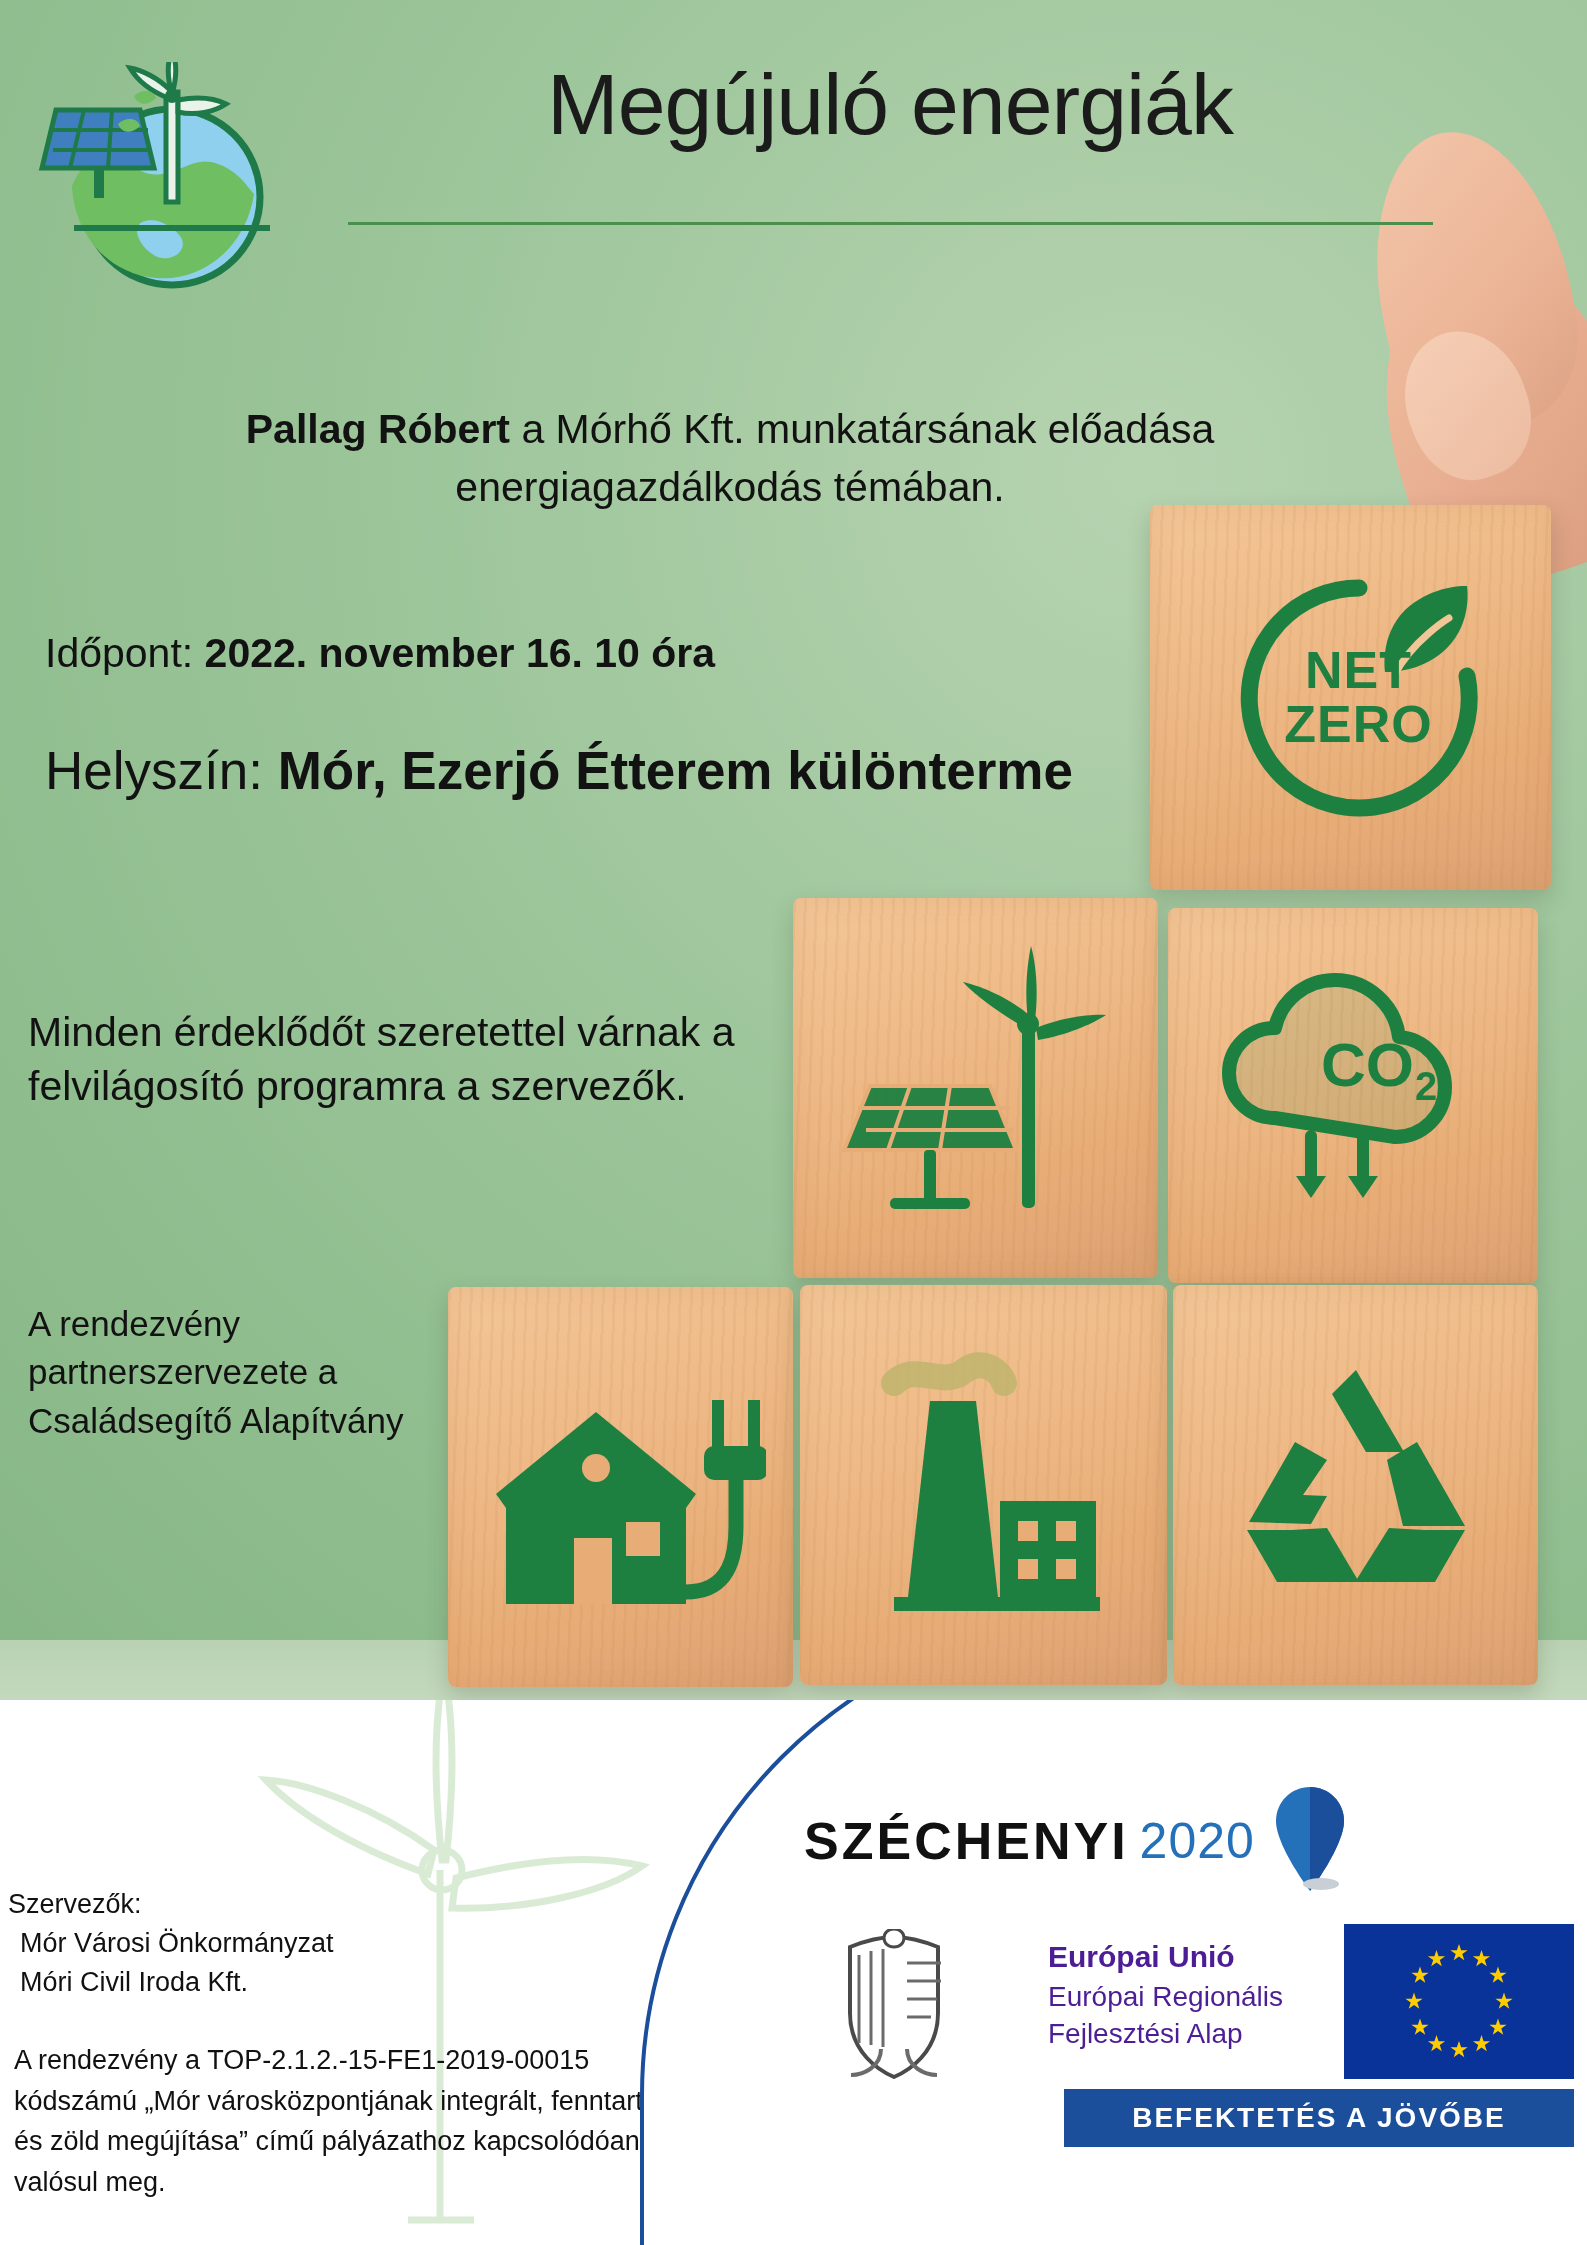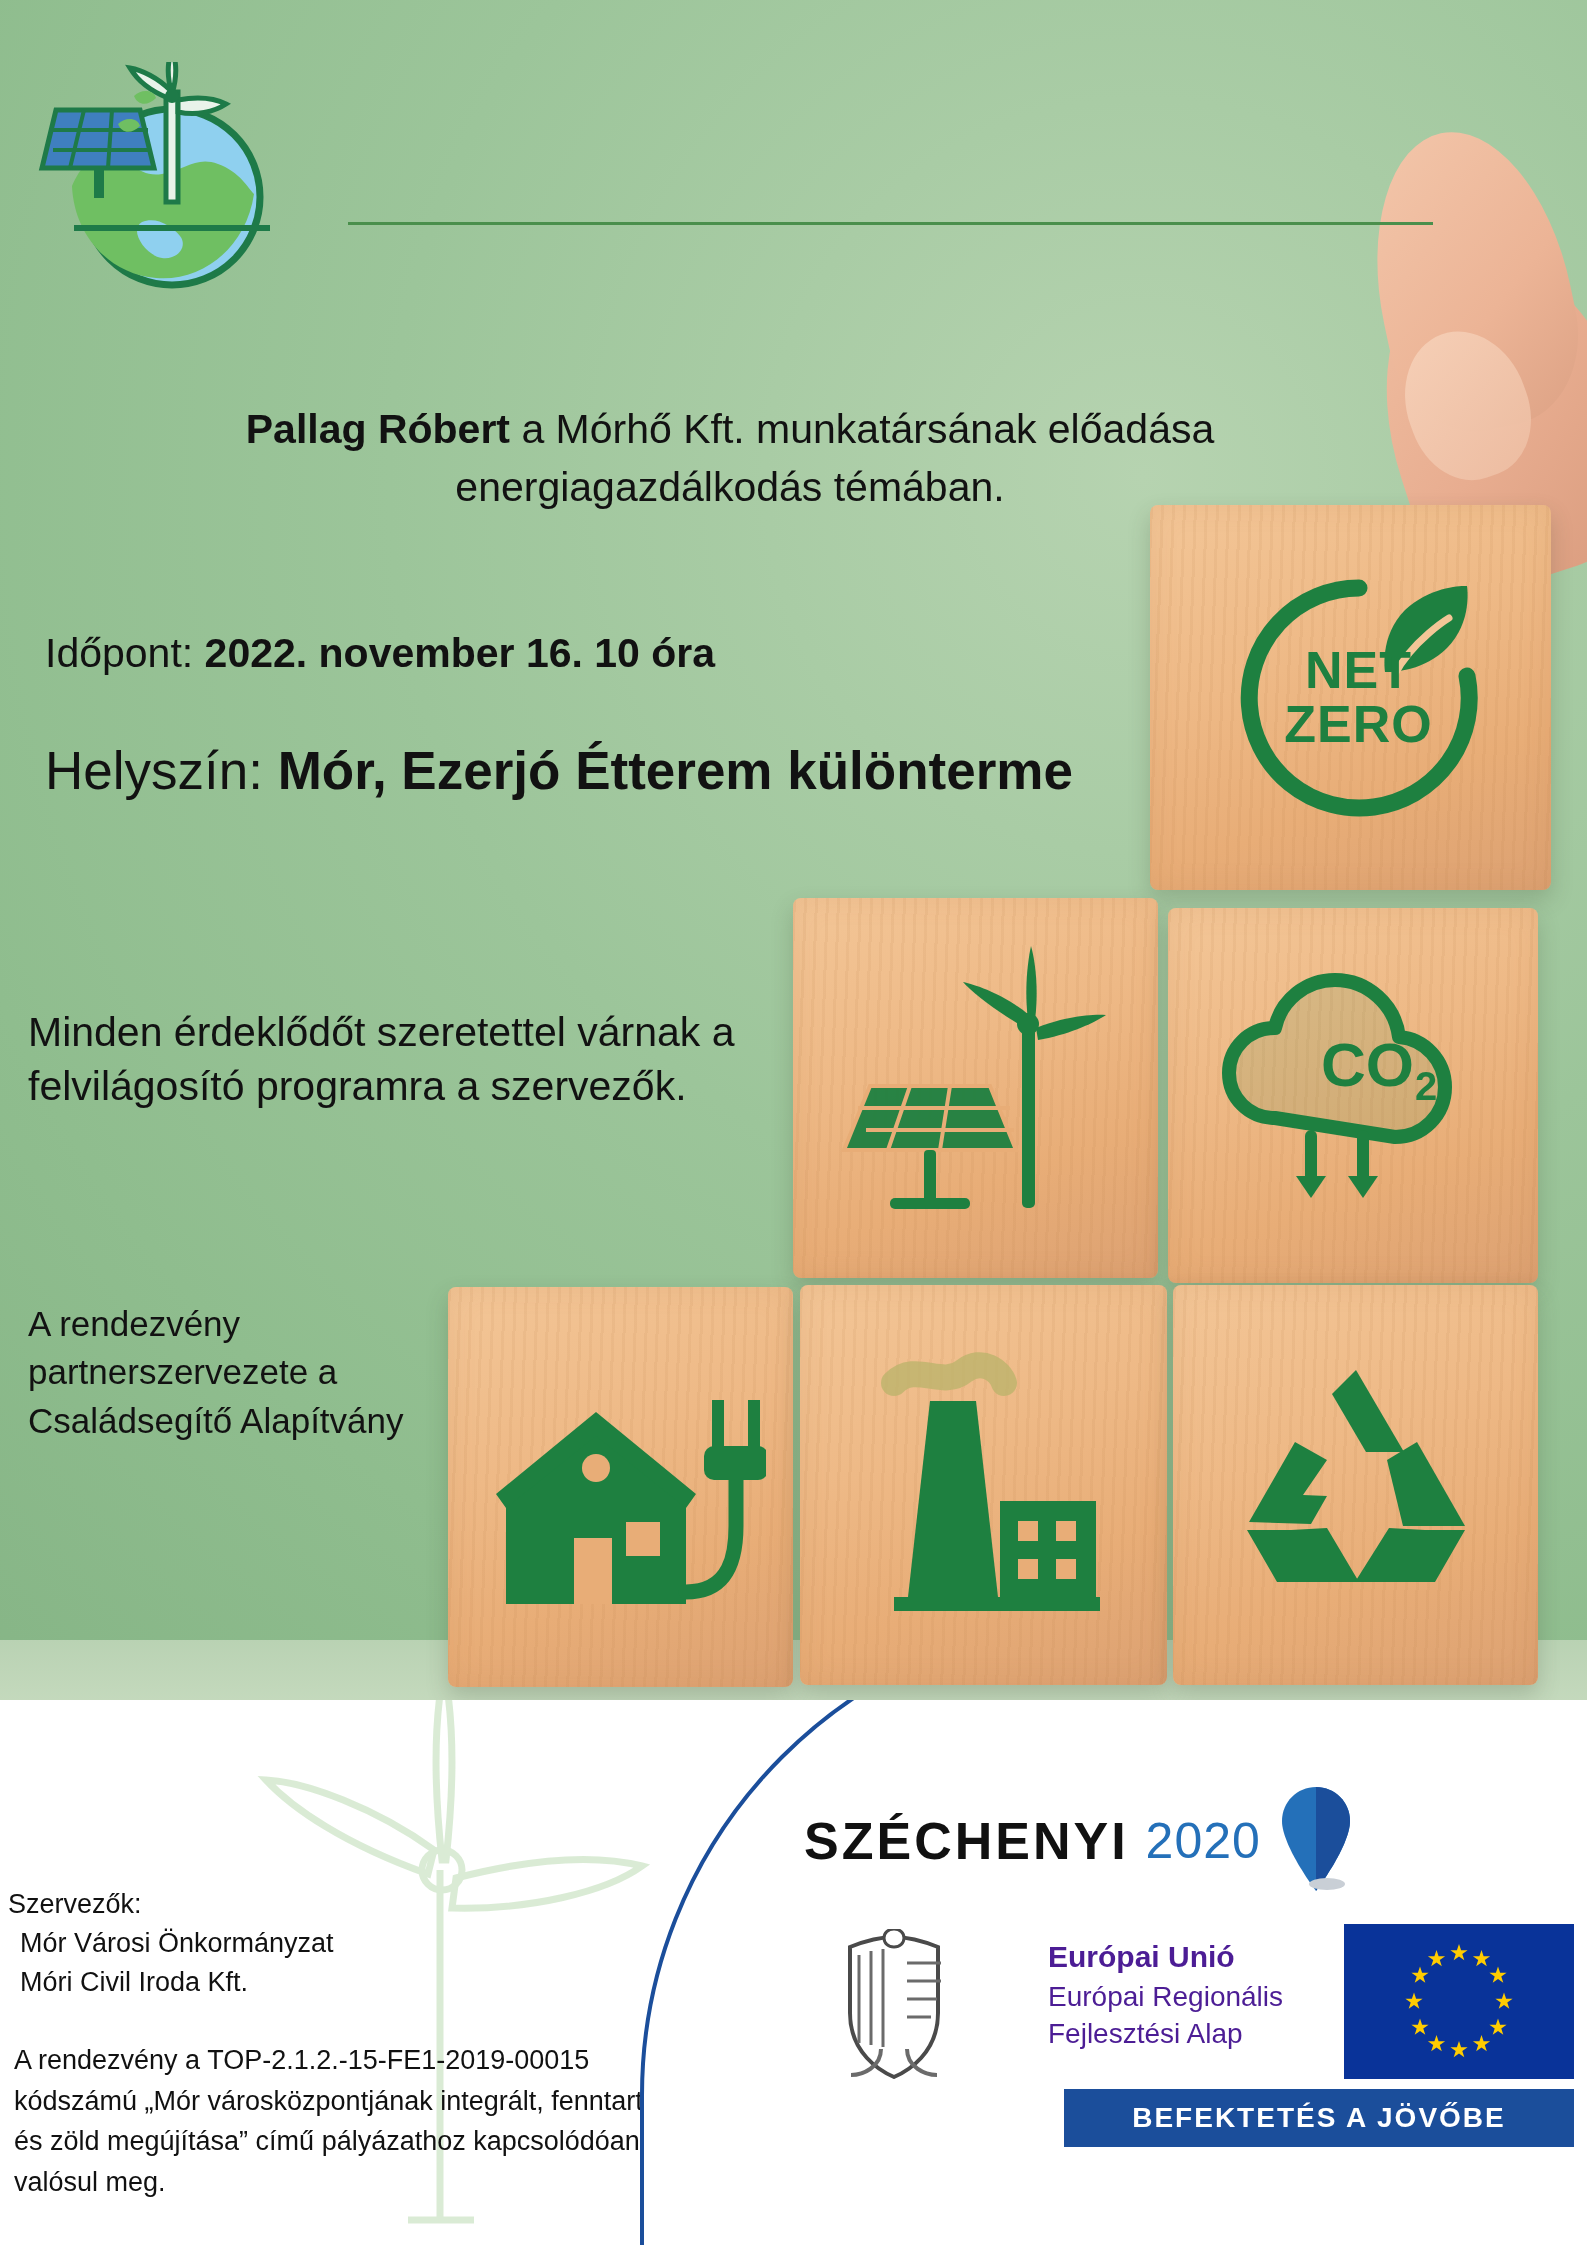--- a/index.html
+++ b/index.html
@@ -223,21 +223,21 @@
   .szech-text {
     font-size: 52px;
     font-weight: 700;
     letter-spacing: 3px;
     color: #111;
   }
   .szech-2020 {
     font-size: 50px;
     color: #2470b9;
     letter-spacing: 1px;
-    margin-left: 17px;
+    margin-left: 11px;
   }
   .szech-pin { margin-left: 18px; }
 
   .coat { position: absolute; left: 145px; top: 310px; width: 210px; height: 150px; }
   .kormany {
     position: absolute;
     left: 115px;
     top: 462px;
     width: 270px;
     text-align: center;
@@ -409,20 +409,21 @@
           <path d="M0 22c-6-20-4-34 0-44 4 10 6 24 0 44z" fill="#e9f3ea" stroke="#1e7a48" stroke-width="5"></path>
           <path d="M-4 26c-20-8-32-20-38-30 12 2 28 10 40 22z" fill="#e9f3ea" stroke="#1e7a48" stroke-width="5"></path>
           <path d="M6 28c22-4 36-2 48 4-12 8-30 12-48 8z" fill="#e9f3ea" stroke="#1e7a48" stroke-width="5"></path>
           <circle cx="0" cy="24" r="7" fill="#1e7a48"></circle>
         </g>
         <path d="M112 34c8-8 20-6 22 2-8 8-18 8-22-2z" fill="#6fbf62"></path>
         <path d="M96 62c8-8 20-6 22 2-8 8-18 8-22-2z" fill="#6fbf62"></path>
       </svg>
     </div>
 
+    <div class="title">Megújuló energiák</div>
     <div class="title-rule"></div>
 
     <div class="txt lead">
       <b>Pallag Róbert</b><span> a Mórhő Kft. munkatársának előadása energiagazdálkodás témában.</span>
     </div>
 
     <div class="txt when">
       <span>Időpont: </span><b>2022. november 16. 10 óra</b>
     </div>
 

